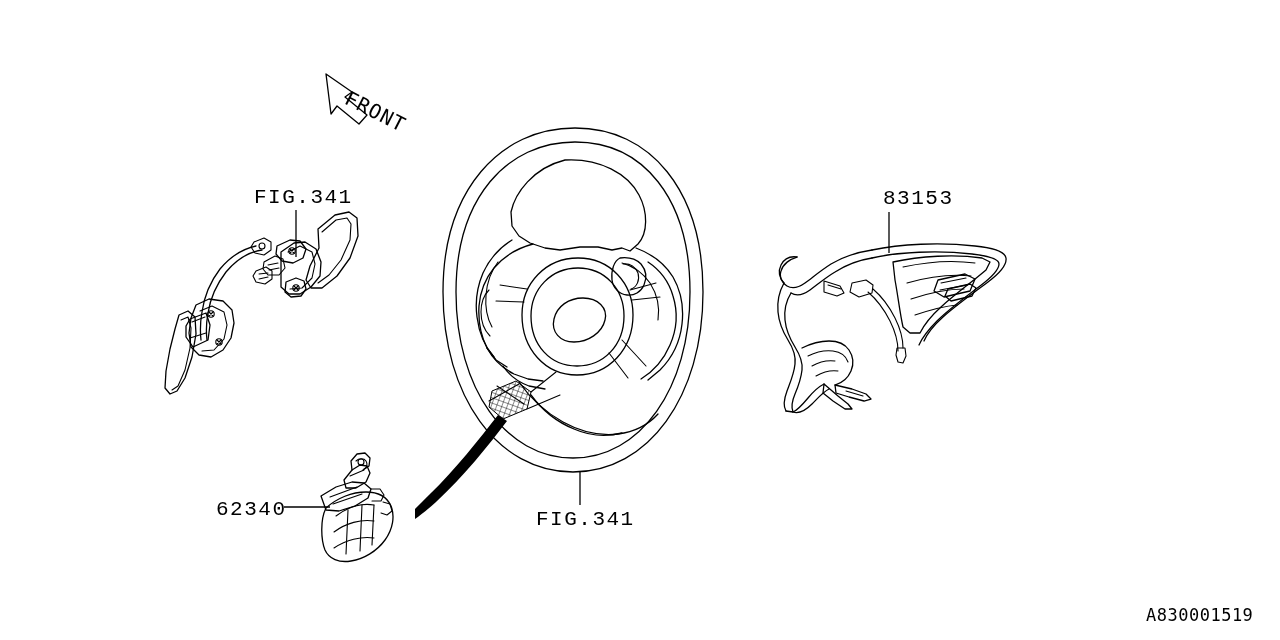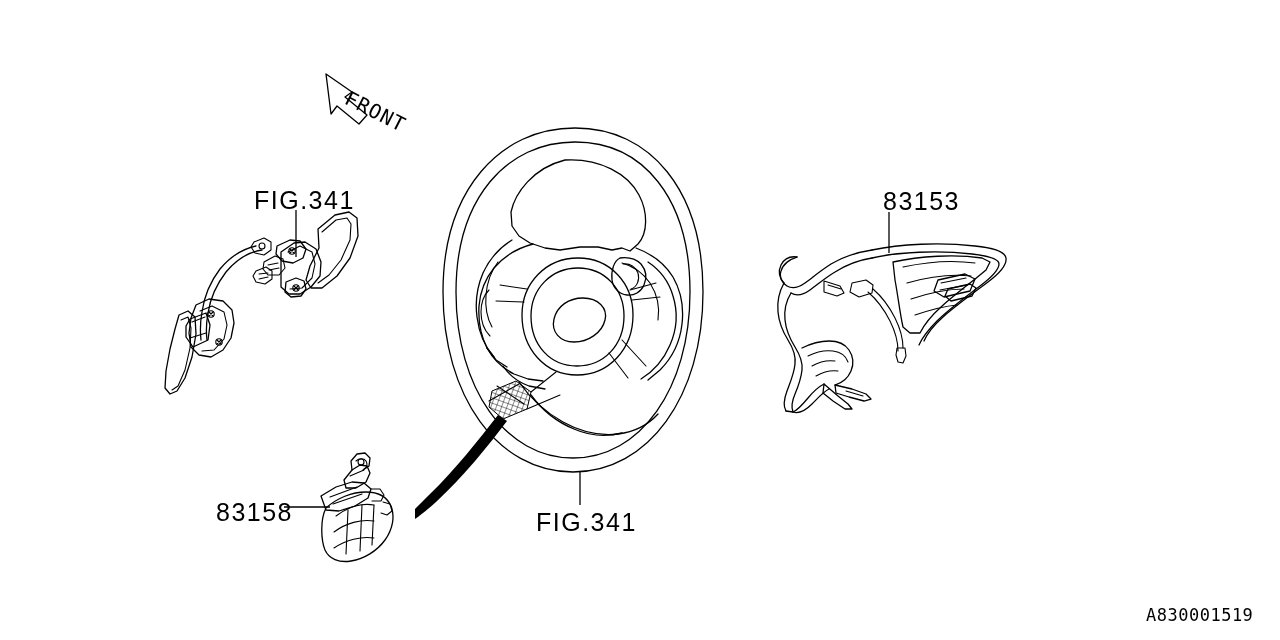--- a/index.html
+++ b/index.html
@@ -51,22 +51,22 @@
     fill: #000000;
     stroke: none;
   }
   .hatchpad {
     stroke: #000000;
     stroke-width: 1.0;
     fill: url(#crosshatch);
   }
   .label {
     position: absolute;
-    font-family: Liberation Sans, sans-serif;
-    font-size: 25px;
+    font-family: Liberation Mono, monospace;
+    font-size: 21px;
     letter-spacing: 1.5px;
     color: #000000;
     white-space: nowrap;
     user-select: none;
   }
   .label-front {
     position: absolute;
     font-family: "DejaVu Sans Mono", monospace;
     font-size: 20px;
     letter-spacing: 1px;
@@ -304,21 +304,21 @@
 
       <path class="leader" d="M284,507 L330,507"></path>
     </g>
 
   </svg>
 
   <div class="label" id="lbl-fig341-top">FIG.341</div>
 
   <div class="label" id="lbl-83153">83153</div>
 
-  <div class="label" id="lbl-83158">83158</div>
+  <div class="label" id="lbl-83158">62340</div>
 
   <div class="label" id="lbl-fig341-bottom">FIG.341</div>
 
   <div class="label-front" id="lbl-front">FRONT</div>
 
   <div class="label-drawing-id" id="lbl-drawing-id">A830001519</div>
 
 </div>
 
 </body></html>

